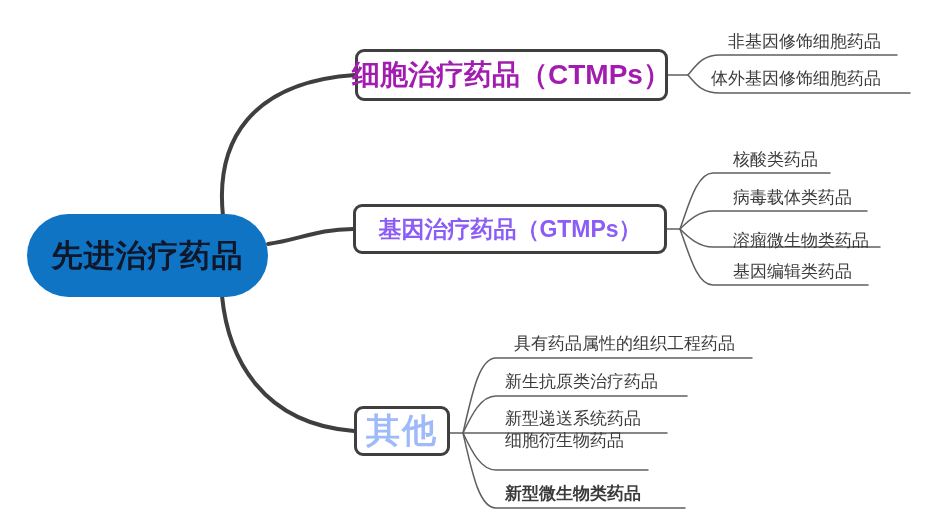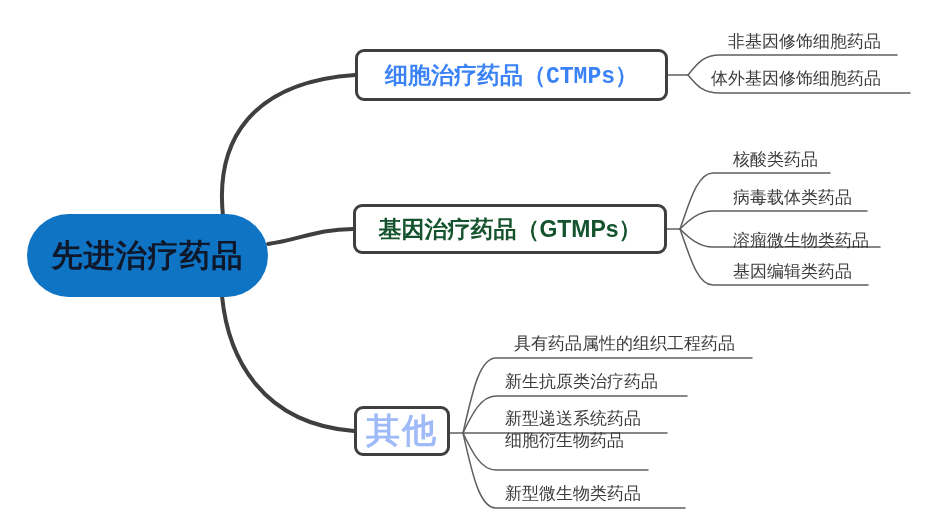--- a/index.html
+++ b/index.html
@@ -15,38 +15,38 @@
   .root-node{
     left:27px;top:214px;width:241px;height:83px;
     background:#1074C4;border-radius:42px;
     color:#0f172a;font-size:31px;font-weight:bold;letter-spacing:1px;
     z-index:2;
   }
   .branch-node{
     background:#ffffff;border:3px solid #3F3F3F;border-radius:9px;
     font-weight:bold;z-index:2;
   }
-  .branch-ctmps{left:355px;top:49px;width:313px;height:52px;color:#3b82f6;font-size:23px;font-family:Liberation Mono, monospace;}
-  .branch-gtmps{left:353px;top:204px;width:314px;height:50px;color:#14532d;font-size:23px;}
+  .branch-ctmps{left:355px;top:49px;width:313px;height:52px;color:#a21caf;font-size:28px;}
+  .branch-gtmps{left:353px;top:204px;width:314px;height:50px;color:#8b5cf6;font-size:23px;}
   .branch-other{left:354px;top:406px;width:96px;height:50px;color:#9FBAF8;font-size:34px;letter-spacing:2px;}
   .leaf{
     position:absolute;white-space:nowrap;
     font-size:17px;line-height:20px;color:#3B3B3B;z-index:2;
   }
   .b1l1{left:728px;top:32px;}
   .b1l2{left:711px;top:69px;}
   .b2l1{left:733px;top:150px;}
   .b2l2{left:733px;top:188px;}
   .b2l3{left:733px;top:231px;}
   .b2l4{left:733px;top:262px;}
   .b3l1{left:514px;top:334px;}
   .b3l2{left:505px;top:372px;}
   .b3l3{left:505px;top:409px;}
   .b3l4{left:505px;top:431px;}
-  .b3l5{left:505px;top:484px;}
+  .b3l5{left:505px;top:484px;font-weight:bold;}
   .main-wire{fill:none;stroke:#3F3F3F;stroke-width:4;stroke-linecap:round;}
   .sub-wire{fill:none;stroke:#5F5F5F;stroke-width:1.5;stroke-linecap:round;}
 </style>
 </head>
 <body>
 
 <div id="stage">
 
   <svg id="wires" viewBox="0 0 944 526" xmlns="http://www.w3.org/2000/svg">
 

